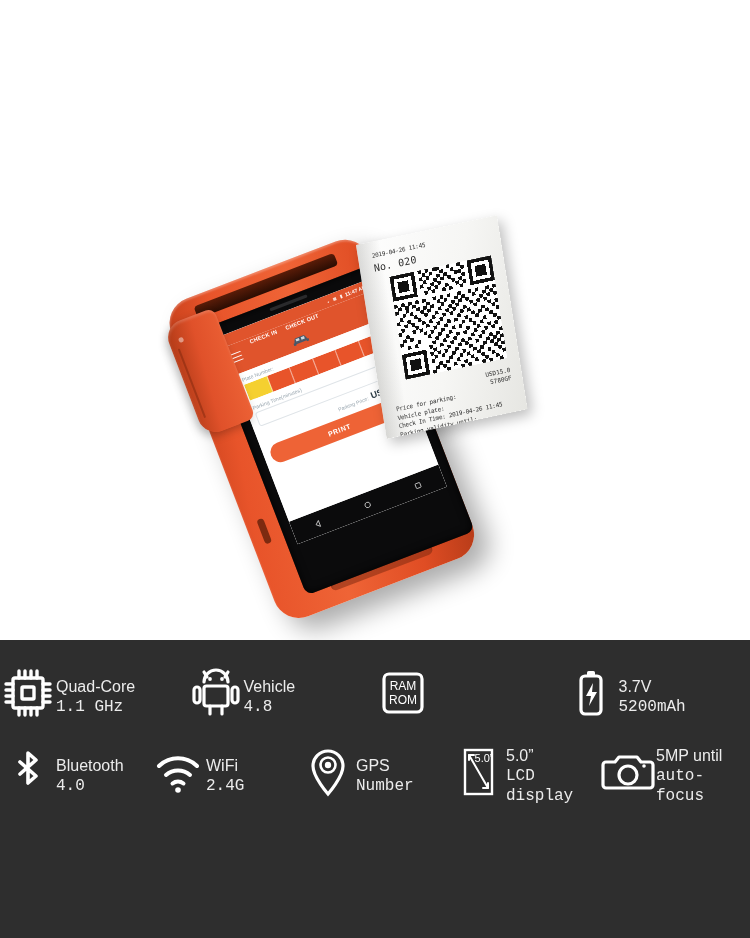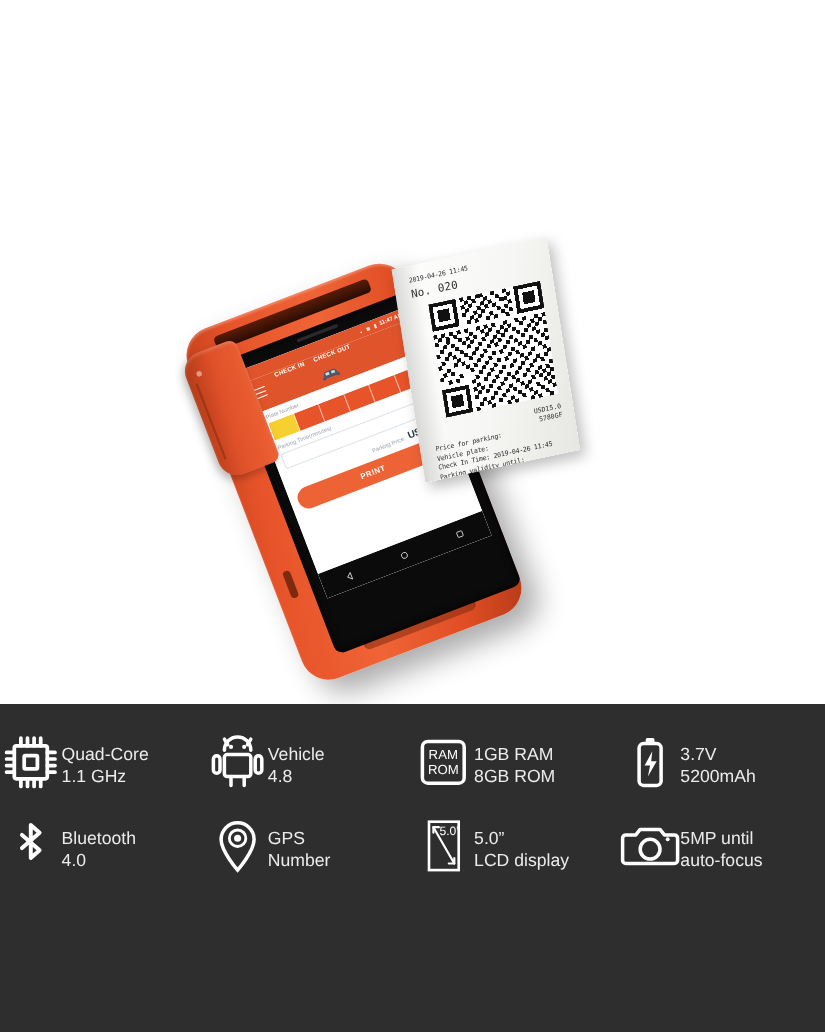--- a/index.html
+++ b/index.html
@@ -168,21 +168,21 @@
   .spec-row.r2 { padding-top:14px; }
   .spec-item {
     flex:1; display:flex; 
     align-items:center; justify-content:flex-start;
   }
   .spec-ico { height:62px; display:flex; align-items:center; justify-content:center; }
   .spec-text {
     margin-top:8px; text-align:left;
     color:#ececec; font-size:16px; line-height:1.25;
   }
-  .spec-text .l2 { display:block; }
+  .spec-text .l2 { display:block;font-family:Liberation Mono, monospace; }
 </style>
 </head>
 <body>
 
 <div id="photo-area">
 
   <div id="device-wrap">
 
     <div id="device-body">
       <div id="paper-slot"></div>
@@ -565,24 +565,20 @@
     </div>
 
     <div class="spec-item">
       <div class="spec-ico">
         <svg width="56" height="56" viewBox="0 0 56 56">
           <rect x="9" y="9" width="38" height="38" rx="5" fill="none" stroke="#fff" stroke-width="3.2"></rect>
           <text x="28" y="25" text-anchor="middle" fill="#fff" font-family="Liberation Sans, sans-serif" font-size="12">RAM</text>
           <text x="28" y="39" text-anchor="middle" fill="#fff" font-family="Liberation Sans, sans-serif" font-size="12">ROM</text>
         </svg>
       </div>
-      <div class="spec-text">
-        <span>1GB RAM</span>
-        <span class="l2">8GB ROM</span>
-      </div>
     </div>
 
 
     <div class="spec-item">
       <div class="spec-ico">
         <svg width="56" height="56" viewBox="0 0 56 56">
           <rect x="18" y="11" width="20" height="38" rx="4" fill="none" stroke="#fff" stroke-width="3.2"></rect>
           <rect x="24" y="6" width="8" height="5" rx="1.6" fill="#fff"></rect>
           <path d="M30 18l-7 13h5l-2 10 8-14h-5z" fill="#fff"></path>
         </svg>
@@ -602,20 +598,36 @@
         <svg width="56" height="56" viewBox="0 0 56 56">
           <path d="M20 18l16 14-8 7V9l8 7-16 14" fill="none" stroke="#fff" stroke-width="3.6" stroke-linecap="round" stroke-linejoin="round"></path>
         </svg>
       </div>
       <div class="spec-text">
         <span>Bluetooth</span>
         <span class="l2">4.0</span>
       </div>
     </div>
 
+    <div class="spec-item">
+      <div class="spec-ico">
+        <svg width="56" height="56" viewBox="0 0 56 56">
+          <g stroke="#fff" fill="none" stroke-linecap="round">
+            <path d="M9 22a27 27 0 0138 0" stroke-width="4"></path>
+            <path d="M16 31a18 18 0 0124 0" stroke-width="4"></path>
+            <path d="M22.5 39.5a9 9 0 0111 0" stroke-width="4"></path>
+          </g>
+          <circle cx="28" cy="46" r="2.8" fill="#fff"></circle>
+        </svg>
+      </div>
+      <div class="spec-text">
+        <span>WiFi</span>
+        <span class="l2">2.4G</span>
+      </div>
+    </div>
 
     <div class="spec-item">
       <div class="spec-ico">
         <svg width="56" height="56" viewBox="0 0 56 56">
           <path d="M28 7a15 15 0 00-15 15c0 11 15 28 15 28s15-17 15-28A15 15 0 0028 7z" fill="none" stroke="#fff" stroke-width="3.2"></path>
           <circle cx="28" cy="21" r="7.5" fill="none" stroke="#fff" stroke-width="2.6"></circle>
           <circle cx="28" cy="21" r="3.2" fill="#fff"></circle>
         </svg>
       </div>
       <div class="spec-text">

